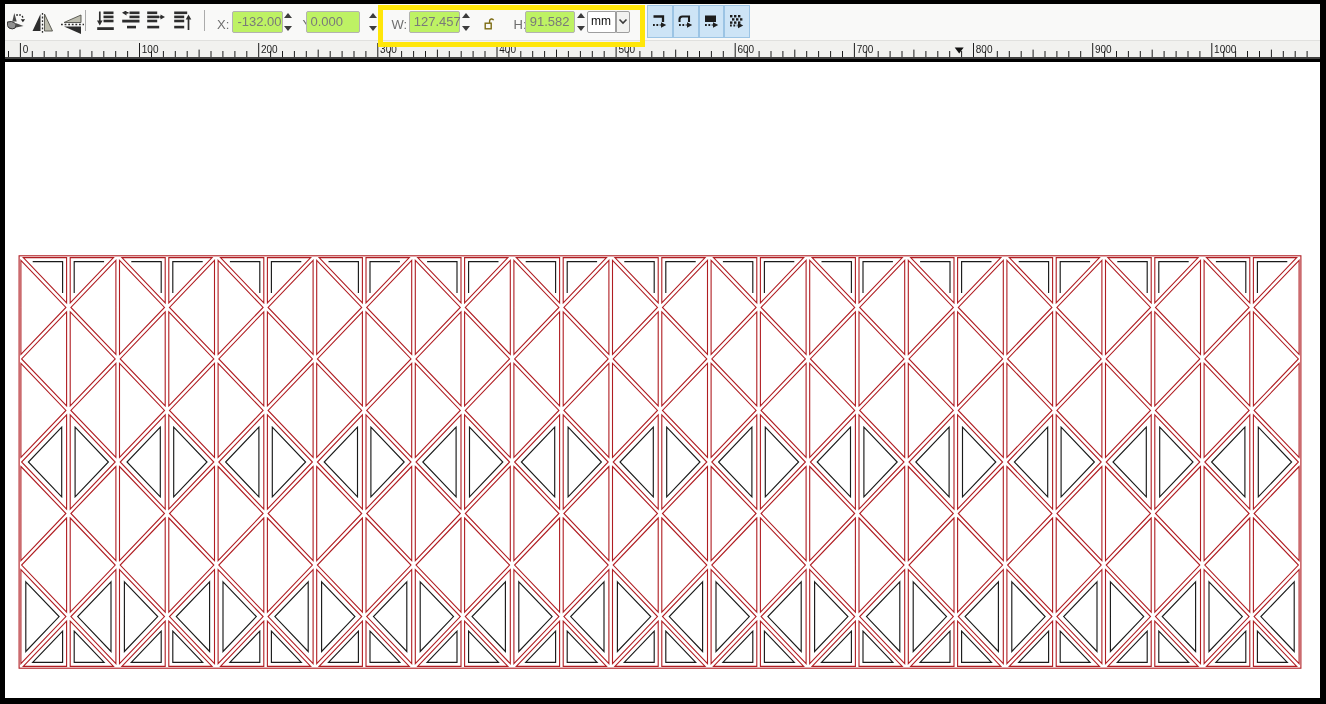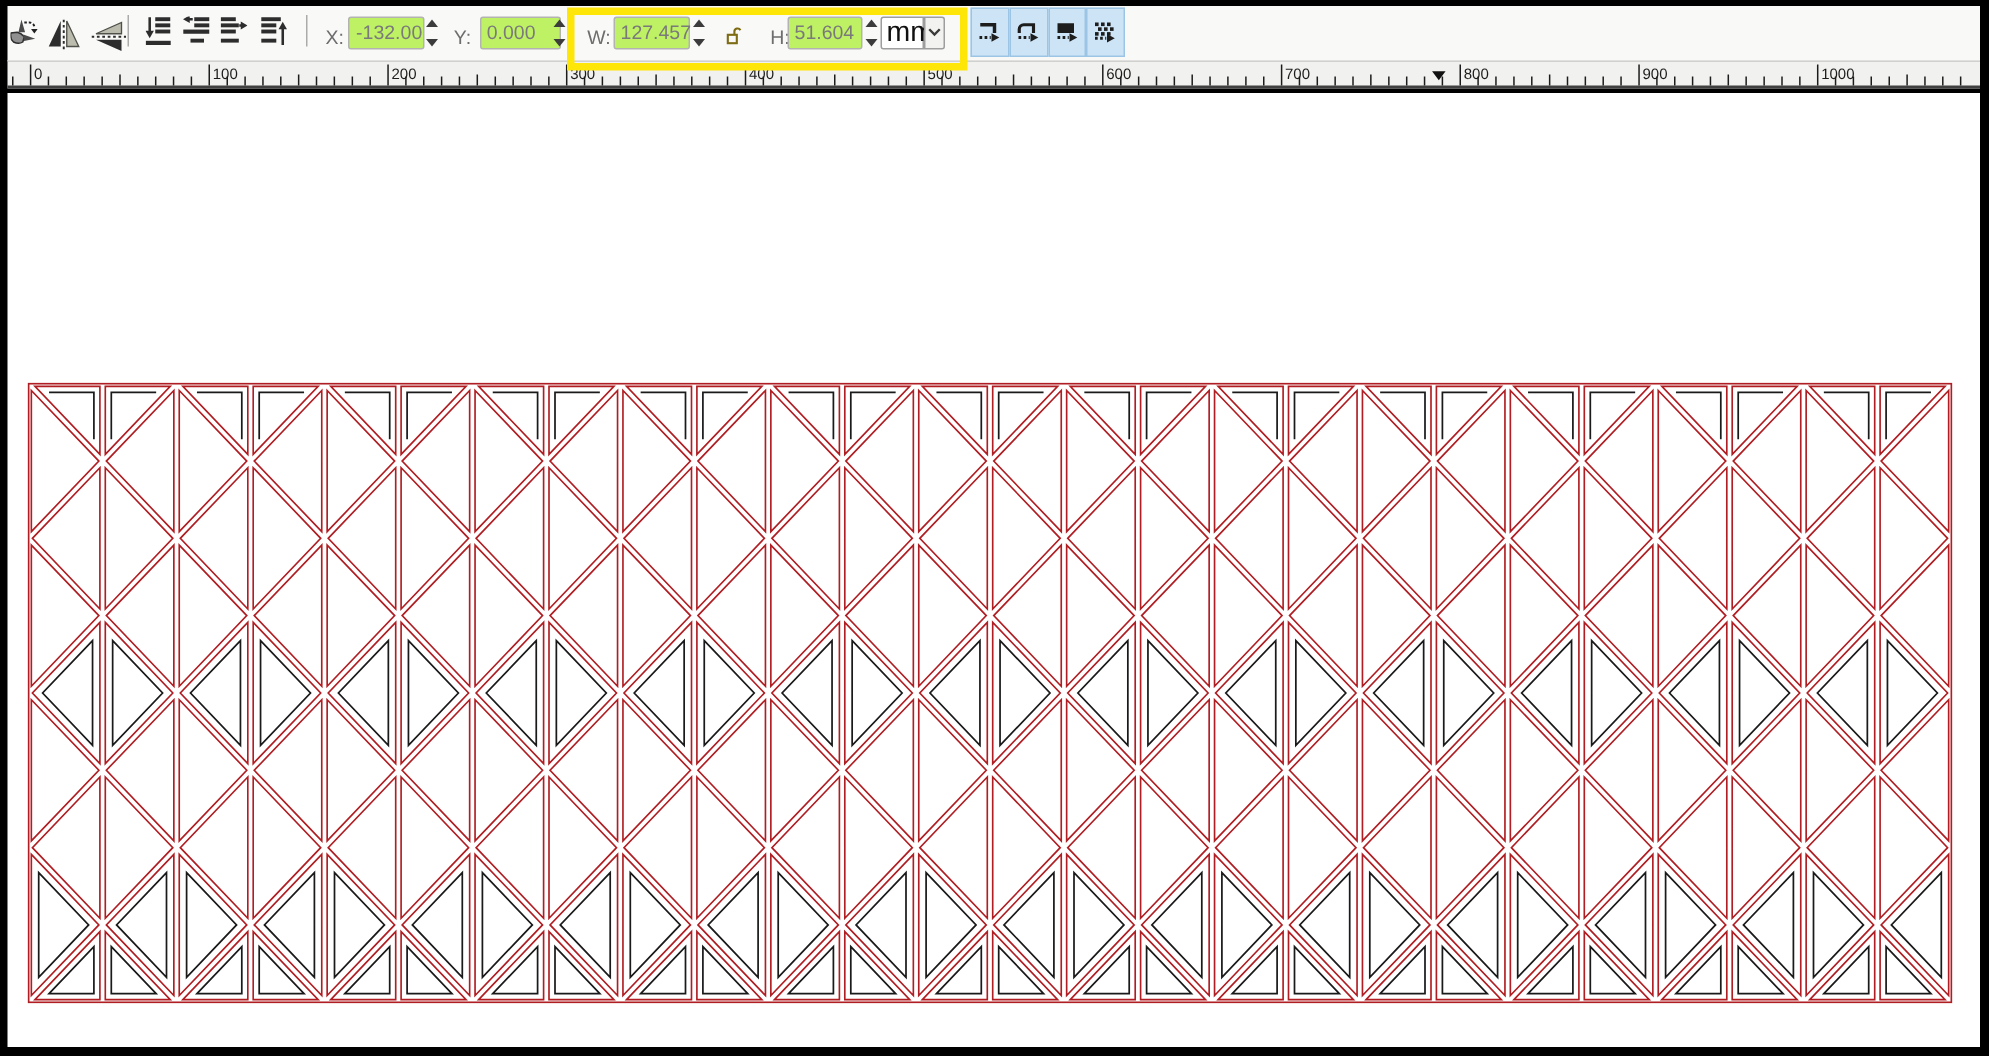--- a/index.html
+++ b/index.html
@@ -96,46 +96,46 @@
   <div class="sep" style="left:199px"></div>
 
   <div class="lbl" style="left:212.5px">X:</div>
   <div class="entry" style="left:227.9px;width:50.3px">-132.00</div>
   <div class="spin" style="left:279.5px">
       <div class="u"></div>
       <div class="d"></div>
     </div>
 
   <div class="lbl" style="left:298px">Y:</div>
-  <div class="entry" style="left:315px;width:54px">0.000</div>
+  <div class="entry" style="left:301px;width:54px">0.000</div>
   <div class="spin" style="left:364.5px">
       <div class="u"></div>
       <div class="d"></div>
     </div>
 
   <div class="lbl" style="left:387px">W:</div>
   <div class="entry" style="left:404.2px;width:51.7px">127.457</div>
   <div class="spin" style="left:457px">
       <div class="u"></div>
       <div class="d"></div>
     </div>
 
   <svg class="abs" style="left:479px;top:13.5px" width="11" height="12" viewBox="0 0 11 12">
     <rect x="1.2" y="5.2" width="6" height="5.6" fill="none" stroke="#7d6c13" stroke-width="1.4"></rect>
     <path d="M5.6 5 L5.6 3.2 A2.1 2.1 0 0 1 9.6 2.2" fill="none" stroke="#7d6c13" stroke-width="1.4"></path>
   </svg>
 
   <div class="lbl" style="left:509px">H:</div>
-  <div class="entry" style="left:520.2px;width:50.8px">51.604</div>
+  <div class="entry" style="left:520.2px;width:50.8px">91.582</div>
   <div class="spin" style="left:572.5px">
       <div class="u"></div>
       <div class="d"></div>
     </div>
 
-  <div class="abs" style="left:582.5px;top:7px;width:28.5px;height:21.5px;background:#fff;border:1px solid #9e9e9e;border-radius:2px 0 0 2px;font-size:19px;color:#111;line-height:19px;padding-left:3px">mm</div>
+  <div class="abs" style="left:582.5px;top:7px;width:28.5px;height:21.5px;background:#fff;border:1px solid #9e9e9e;border-radius:2px 0 0 2px;font-size:12px;color:#111;line-height:19px;padding-left:3px">mm</div>
   <div class="abs" style="left:611px;top:7px;width:14px;height:21.5px;background:#f2f2f0;border:1px solid #9e9e9e;border-radius:0 2px 2px 0">
     <svg width="12" height="19" viewBox="0 0 12 19">
         <path d="M2.5 7.5 L6 11 L9.5 7.5" fill="none" stroke="#3a3a3a" stroke-width="1.6"></path>
       </svg>
   </div>
 
   <div class="bluebtn" style="left:642.5px">
     <svg width="24" height="31" viewBox="0 0 24 31">
         <g stroke="#1d1d1d" fill="none">
       <path d="M5.5 10.5 h9.5 v5.5" stroke-width="2.3"></path>

